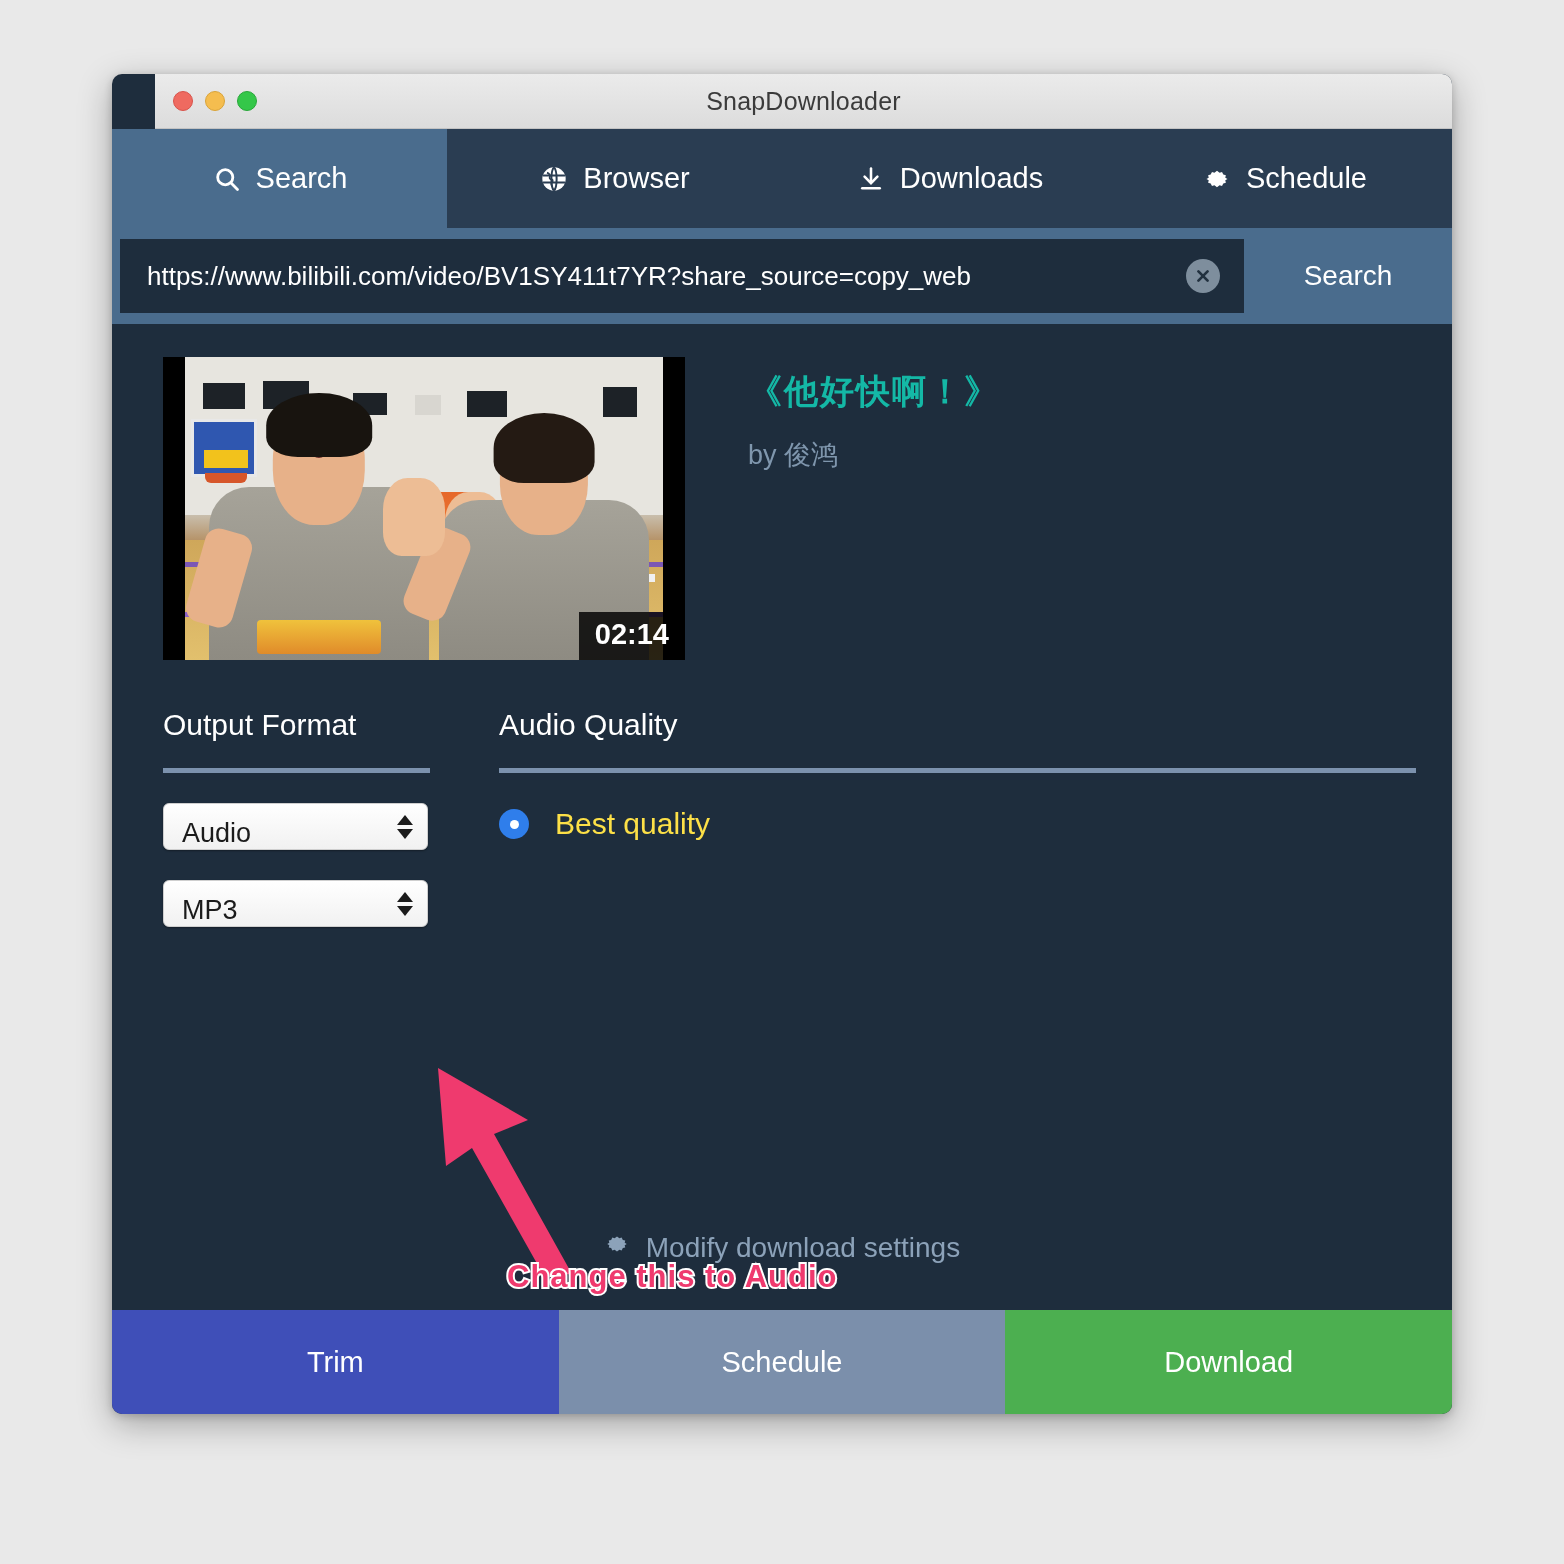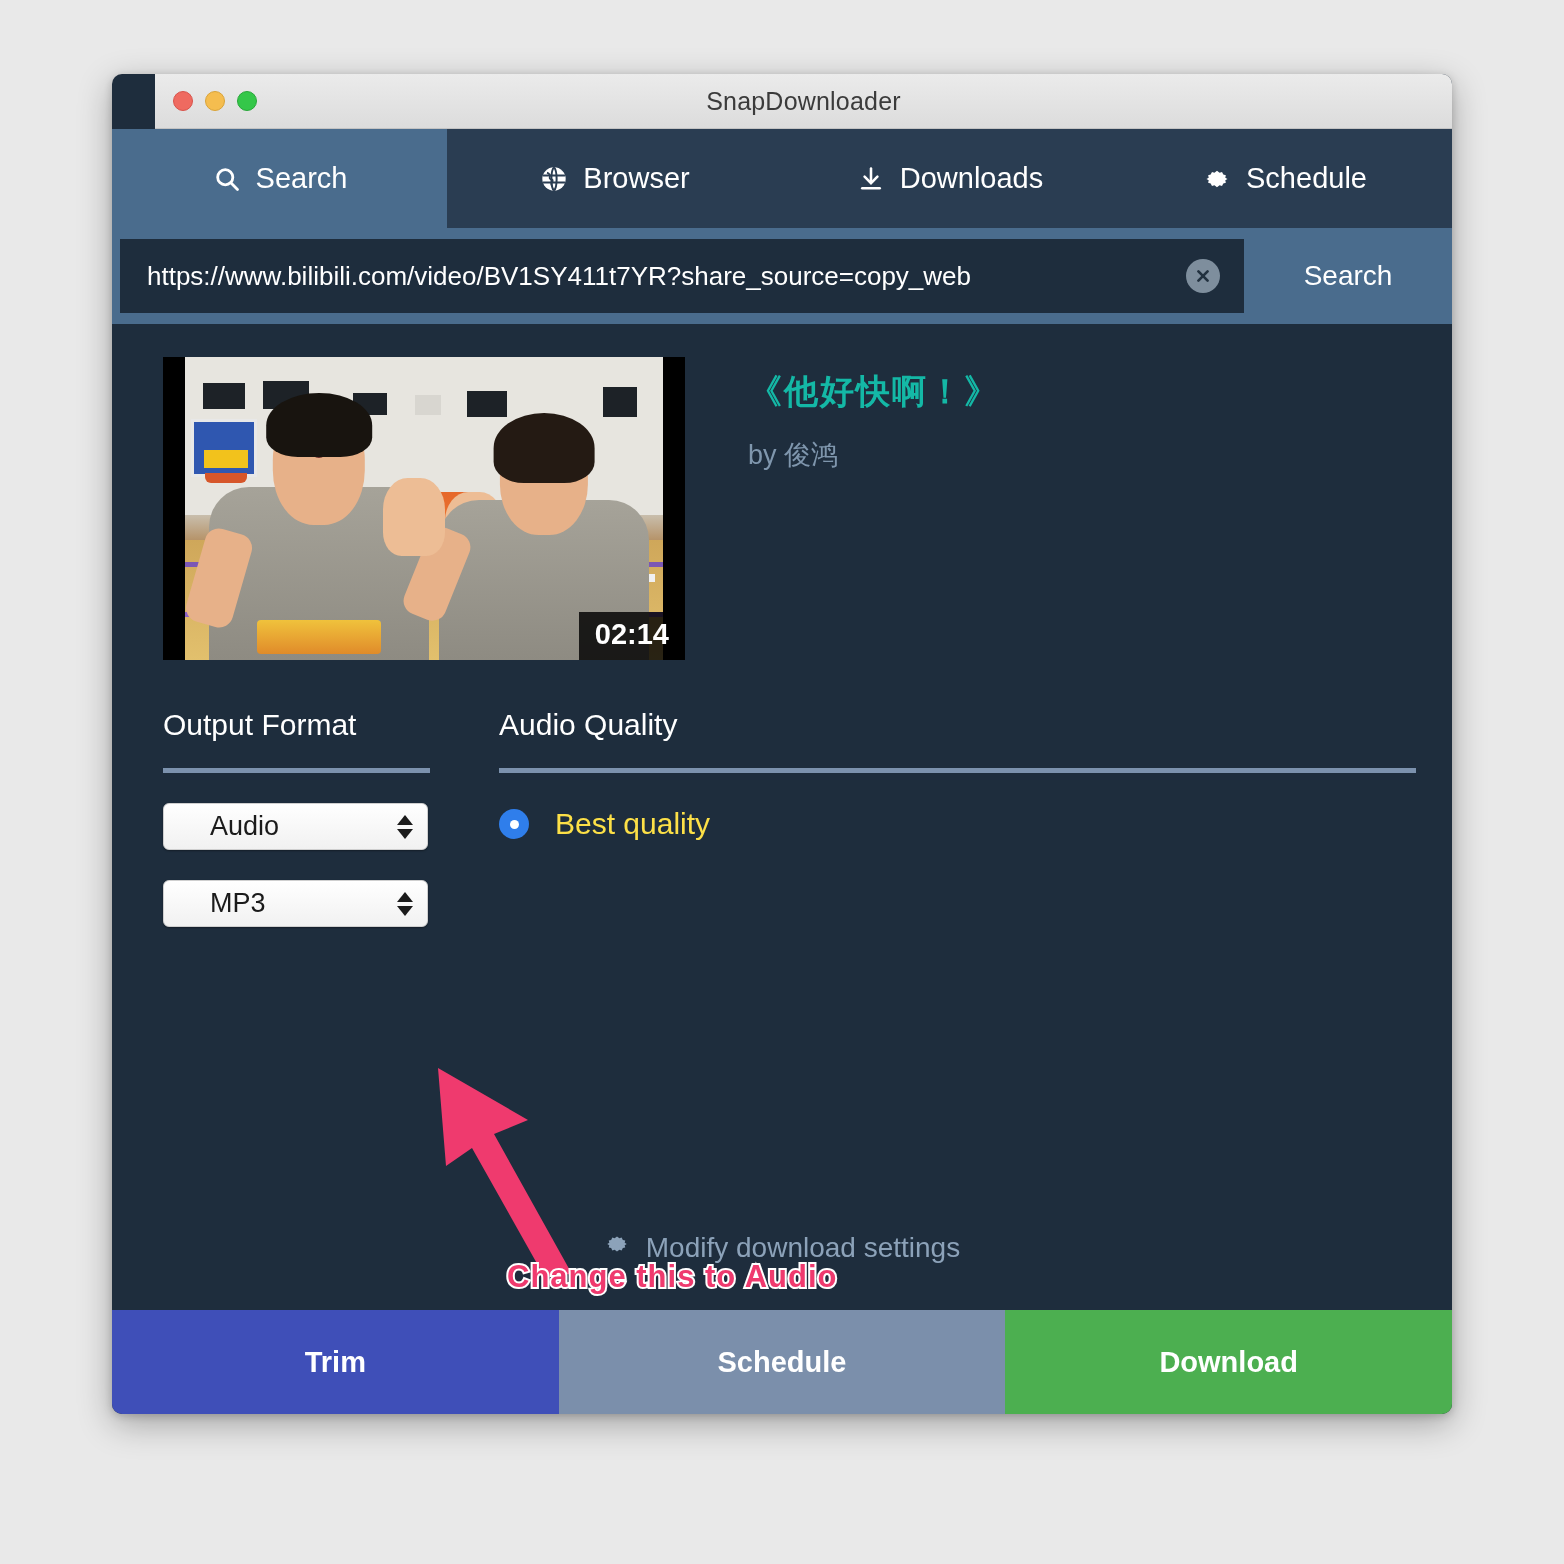--- a/index.html
+++ b/index.html
@@ -333,23 +333,22 @@
     position: relative;
     width: 265px;
     height: 47px;
     margin-top: 30px;
     background: linear-gradient(#ffffff, #f1f1f1);
     border: 1px solid #cfcfcf;
     border-radius: 6px;
     box-shadow: 0 1px 2px rgba(0,0,0,0.35);
     box-sizing: border-box;
     display: flex;
-    align-items: center;
+    align-items: flex-end;
     cursor: pointer;
-    padding-left: 28px;
   }
   .mac-select .sel-value {
     font-size: 27px;
     color: #1b1b1b;
     padding-left: 18px;
   }
   .mac-select .steppers {
     position: absolute;
     right: 14px;
     top: 50%;
@@ -435,21 +434,21 @@
     flex: 0 0 104px;
     display: flex;
   }
   .foot-btn {
     flex: 1 1 0;
     display: flex;
     align-items: center;
     justify-content: center;
     color: #ffffff;
     font-size: 29px;
-    font-weight: bold;
+    font-weight: normal;
     cursor: pointer;
     user-select: none;
   }
   #btn-trim     { background: #3f4fb8; }
   #btn-schedule { background: #7b8fab; }
   #btn-download { background: #4caf50; }
 </style>
 </head>
 <body>
 

